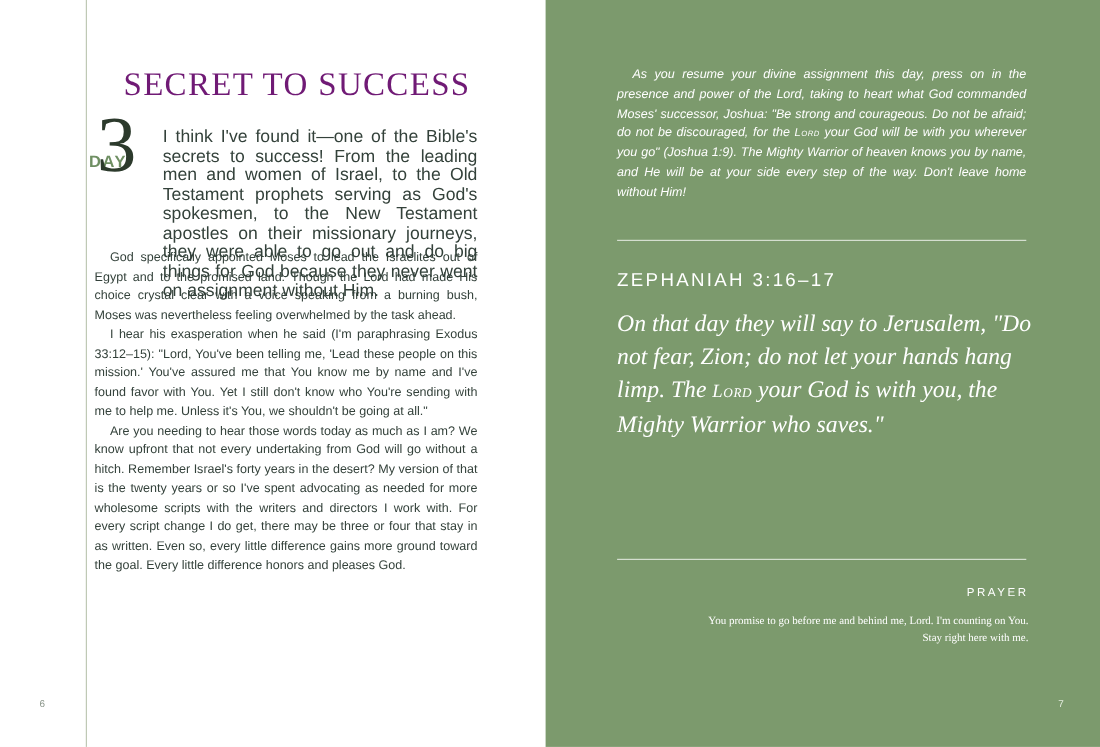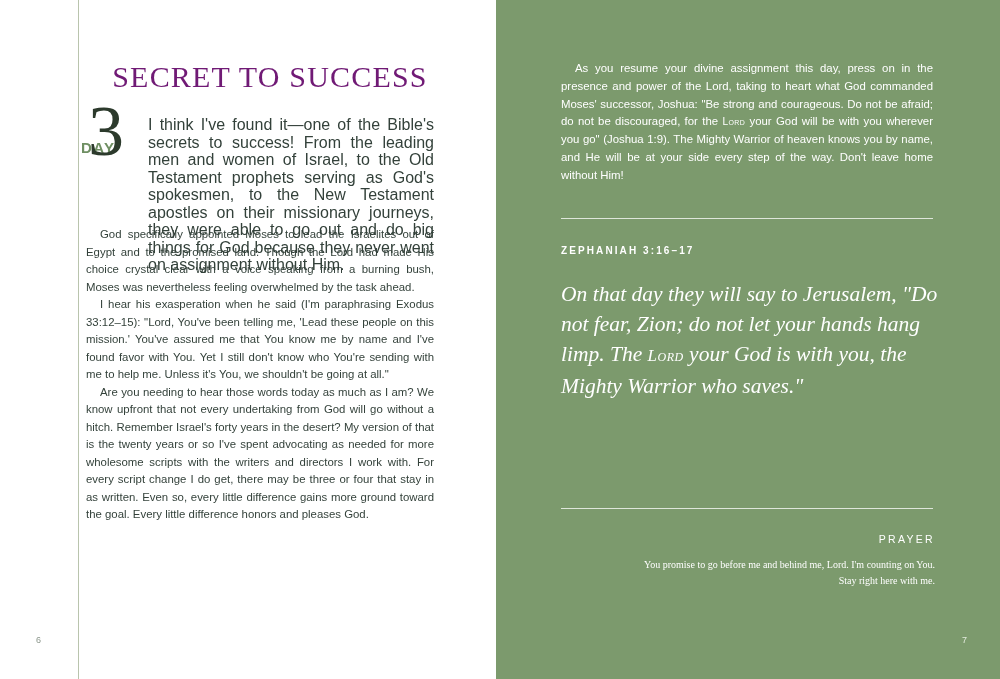--- a/index.html
+++ b/index.html
@@ -116,44 +116,44 @@
   .r-intro {
     position: absolute;
     left: 65px;
     top: 60px;
     width: 372px;
     font-size: 11.4px;
     line-height: 17.8px;
     text-align: justify;
     color: #ffffff;
   }
-  .r-intro p { margin: 0; text-indent: 14px; }
+  .r-intro p { margin: 0; text-indent: 14px; font-style: italic; }
   .smallcaps-lord {
     font-variant: small-caps;
     font-size: 10.2px;
     letter-spacing: .4px;
   }
   .divider {
     position: absolute;
     left: 65px;
     width: 372px;
     height: 1px;
     background: #ffffff;
     opacity: .75;
   }
   .divider.top { top: 218px; }
   .divider.bottom { top: 508px; }
   .ref {
     position: absolute;
     left: 65px;
     top: 245px;
-    font-size: 10px;
+    font-size: 17px;
     letter-spacing: 2.1px;
     color: #ffffff;
-    font-weight: 700;
+    font-weight: 400;
   }
   .verse {
     position: absolute;
     left: 65px;
     top: 279px;
     width: 380px;
     font-family: "Liberation Serif", serif;
     font-style: italic;
     font-size: 21.5px;
     line-height: 30px;

